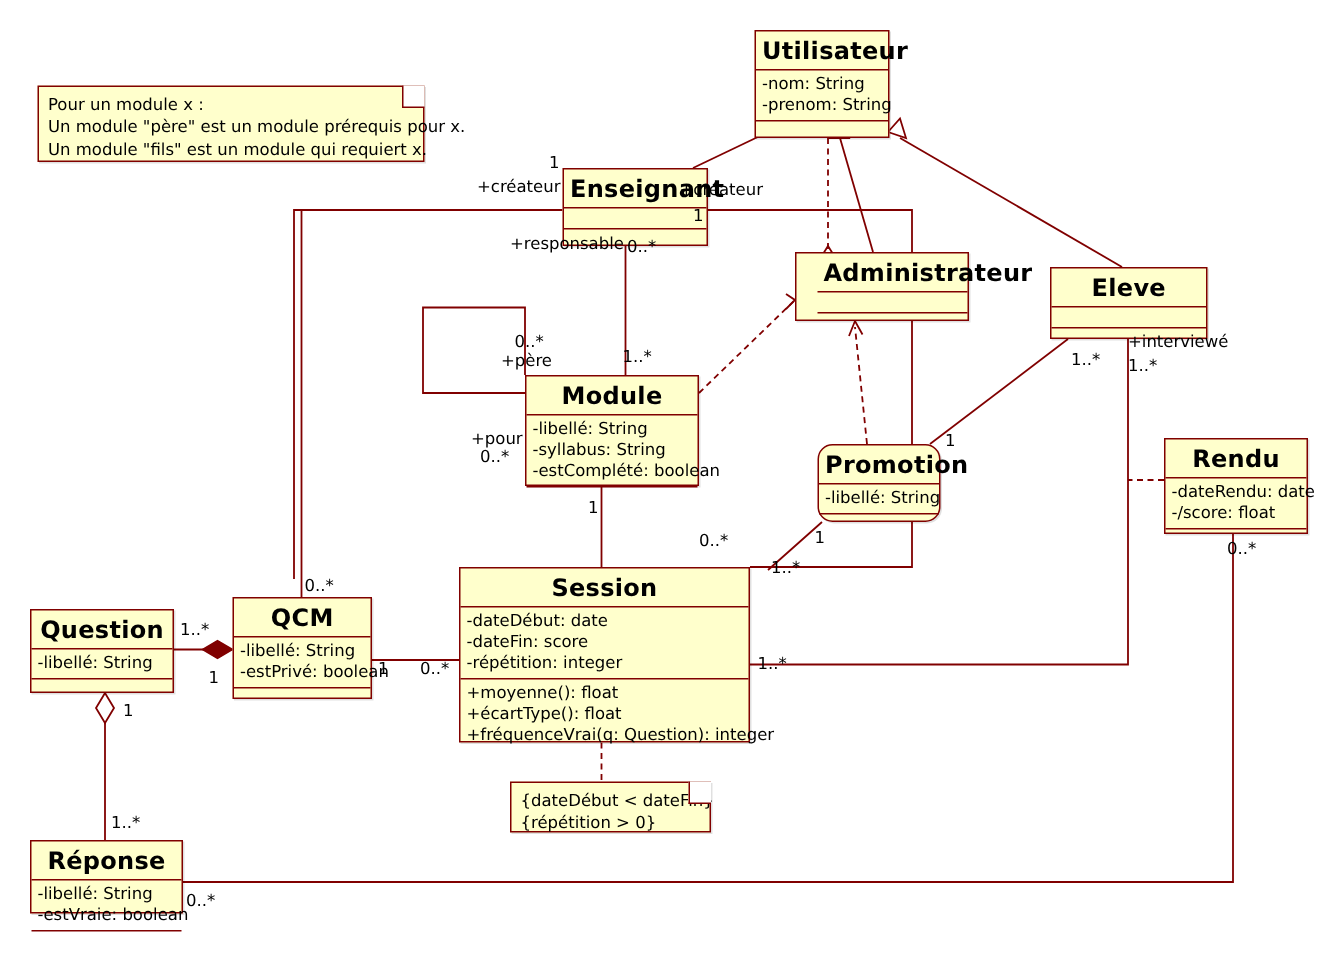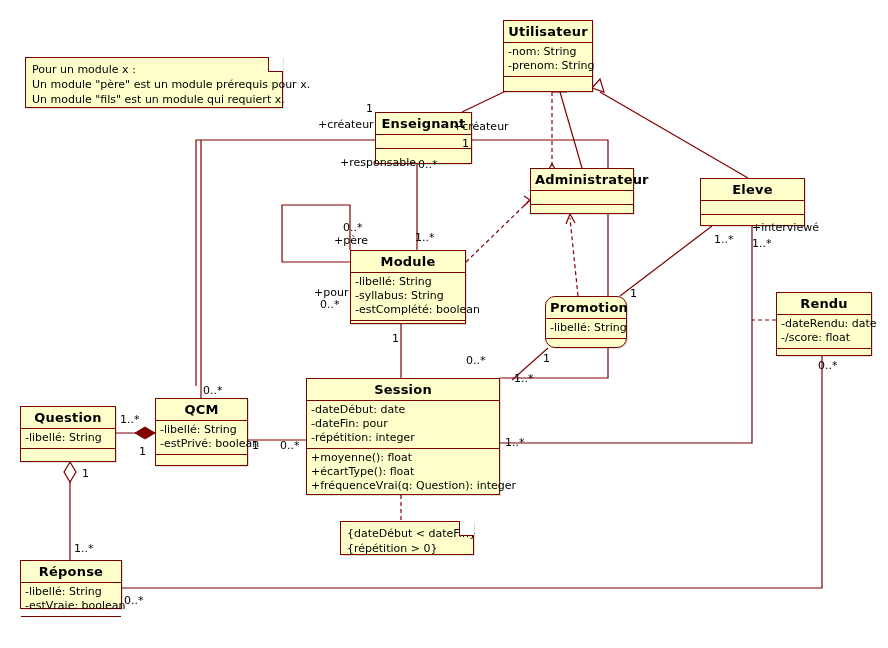--- a/index.html
+++ b/index.html
@@ -13,21 +13,21 @@
   svg.lines{position:absolute;left:0;top:0;width:888px;height:648px;pointer-events:none;}
 
   .uml-class{
     position:absolute;
     background:#ffffcc;
     border:1px solid #800000;
     box-sizing:border-box;
     box-shadow:1px 1px 0 rgba(0,0,0,0.12);
   }
   .uml-class .cname{
-    text-align:center;font-weight:bold;font-size:13px;
+    text-align:center;font-weight:bold;font-size:16px;
     padding:3px 4px 3px 4px;border-bottom:1px solid #800000;
     letter-spacing:0.2px;
   }
   .uml-class .attrs{
     padding:2px 4px 3px 4px;border-bottom:1px solid #800000;
     line-height:14px;min-height:8px;
   }
   .uml-class .ops{
     padding:2px 4px 3px 4px;line-height:14px;min-height:8px;
   }
@@ -142,21 +142,21 @@
     </div>
     <div class="ops"></div>
   </div>
 
   <div class="uml-class" style="left:375px;top:112px;width:97px;height:52px;">
     <div class="cname">Enseignant</div>
     <div class="attrs"></div>
     <div class="ops"></div>
   </div>
 
-  <div class="uml-class" style="left:530px;top:168px;width:104px;height:46px;">
+  <div class="uml-class" style="left:530px;top:168px;width:116px;height:46px;padding-left:14px;">
     <div class="cname">Administrateur</div>
     <div class="attrs"></div>
     <div class="ops"></div>
   </div>
 
   <div class="uml-class" style="left:700px;top:178px;width:105px;height:48px;">
     <div class="cname">Eleve</div>
     <div class="attrs"></div>
     <div class="ops"></div>
   </div>
@@ -185,21 +185,21 @@
       <div class="row">-dateRendu: date</div>
       <div class="row">-/score: float</div>
     </div>
     <div class="ops"></div>
   </div>
 
   <div class="uml-class" style="left:306px;top:378px;width:194px;height:117px;">
     <div class="cname">Session</div>
     <div class="attrs">
       <div class="row">-dateDébut: date</div>
-      <div class="row">-dateFin: pour</div>
+      <div class="row">-dateFin: score</div>
       <div class="row">-répétition: integer</div>
     </div>
     <div class="ops">
       <div class="row">+moyenne(): float</div>
       <div class="row">+écartType(): float</div>
       <div class="row">+fréquenceVrai(q: Question): integer</div>
     </div>
   </div>
 
   <div class="uml-class" style="left:20px;top:406px;width:96px;height:56px;">

